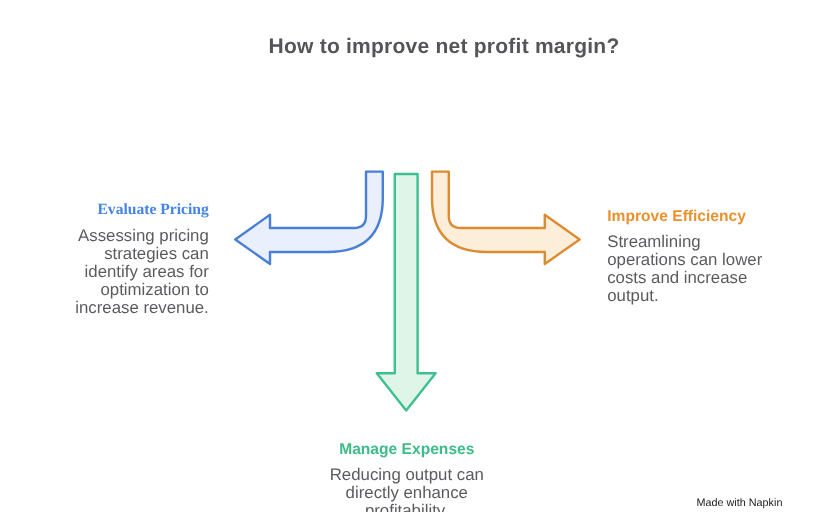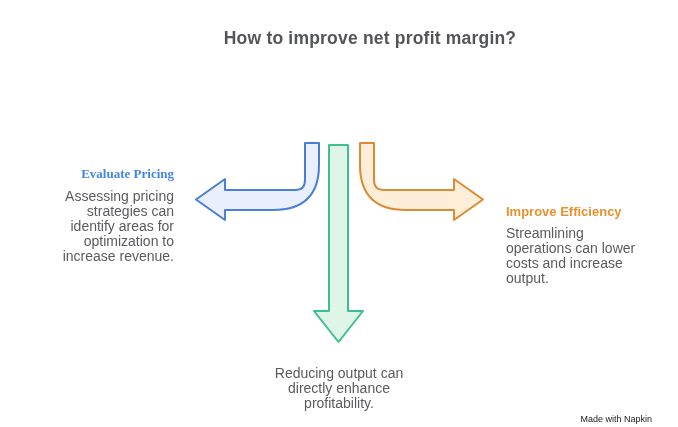--- a/index.html
+++ b/index.html
@@ -57,21 +57,20 @@
     width:160px;
     text-align:right;
   }
   .branch-left h3{color:var(--blue-heading);font-family:Liberation Serif, serif;}
   .branch-left p{width:132px;margin-left:auto;}
   .branch-right{
     top:172px;
     left:506px;
     width:150px;
     text-align:left;
-    margin-top:32px;
   }
   .branch-right h3{color:var(--orange-heading);}
   .branch-right p{width:132px;}
   .branch-bottom{
     top:366px;
     left:339px;
     transform:translateX(-50%);
     width:220px;
     text-align:center;
   }
@@ -102,18 +101,19 @@
     <h3>Evaluate Pricing</h3>
     <p>Assessing pricing strategies can identify areas for optimization to increase revenue.</p>
   </div>
 
   <div class="branch branch-right">
     <h3>Improve Efficiency</h3>
     <p>Streamlining operations can lower costs and increase output.</p>
   </div>
 
   <div class="branch branch-bottom">
+    <h3>Manage Expenses</h3>
     <p>Reducing output can directly enhance profitability.</p>
   </div>
 
   <div class="watermark">Made with Napkin</div>
 
 </div>
 
 </body></html>

